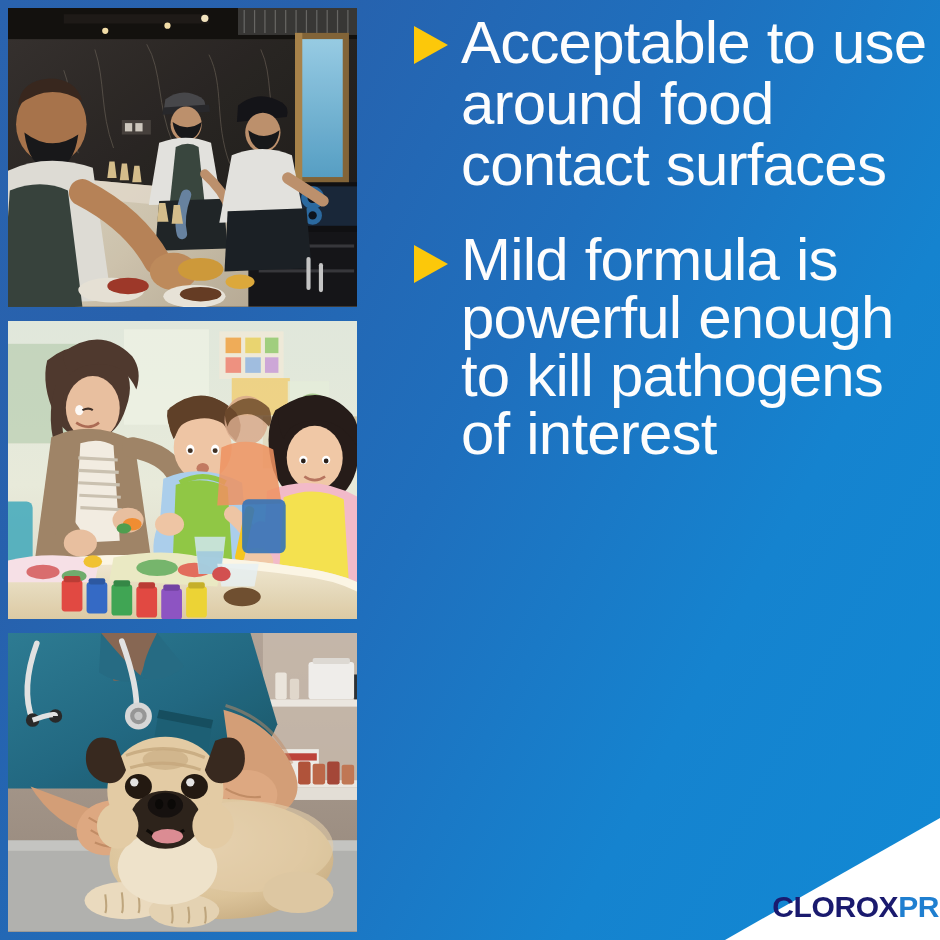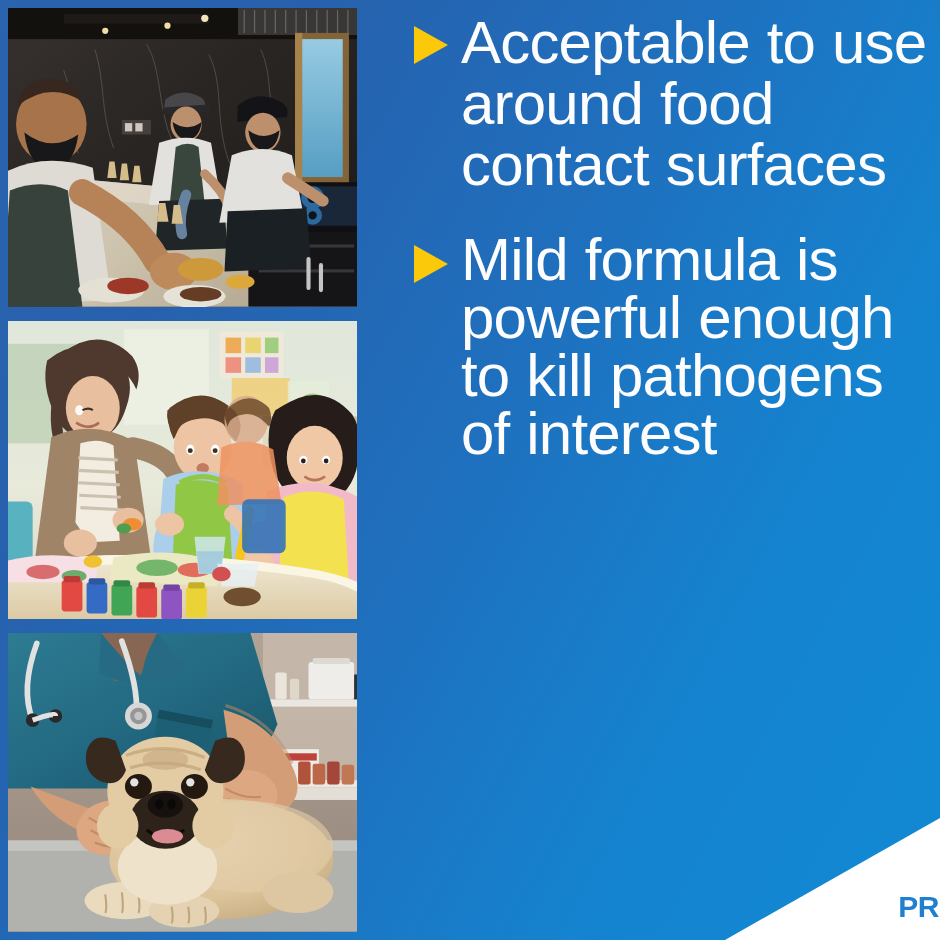--- a/index.html
+++ b/index.html
@@ -558,17 +558,18 @@
 
   <svg class="corner-wedge" viewBox="0 0 340 130" preserveAspectRatio="none">
     <path d="M340 8 L125 130 L340 130 Z" fill="#ffffff"></path>
   </svg>
 
   <div class="logo">
     <div class="logo-wrap">
       <svg class="logo-mark" viewBox="0 0 74 62">
         <path d="M26 62 L26 22 L50 0 L74 0 L74 62 Z" fill="#2196d8"></path>
       </svg>
+      <span class="logo-clorox">CLOROX</span>
       <span class="logo-pro">PRO</span>
     </div>
   </div>
 
 </div>
 
 </body></html>

